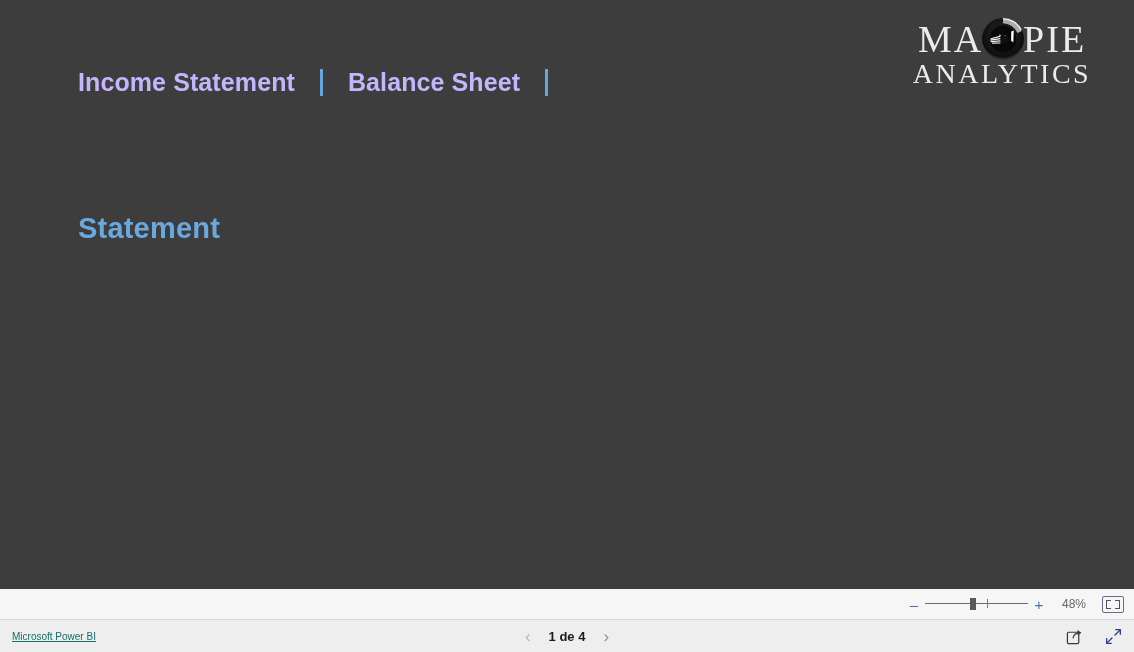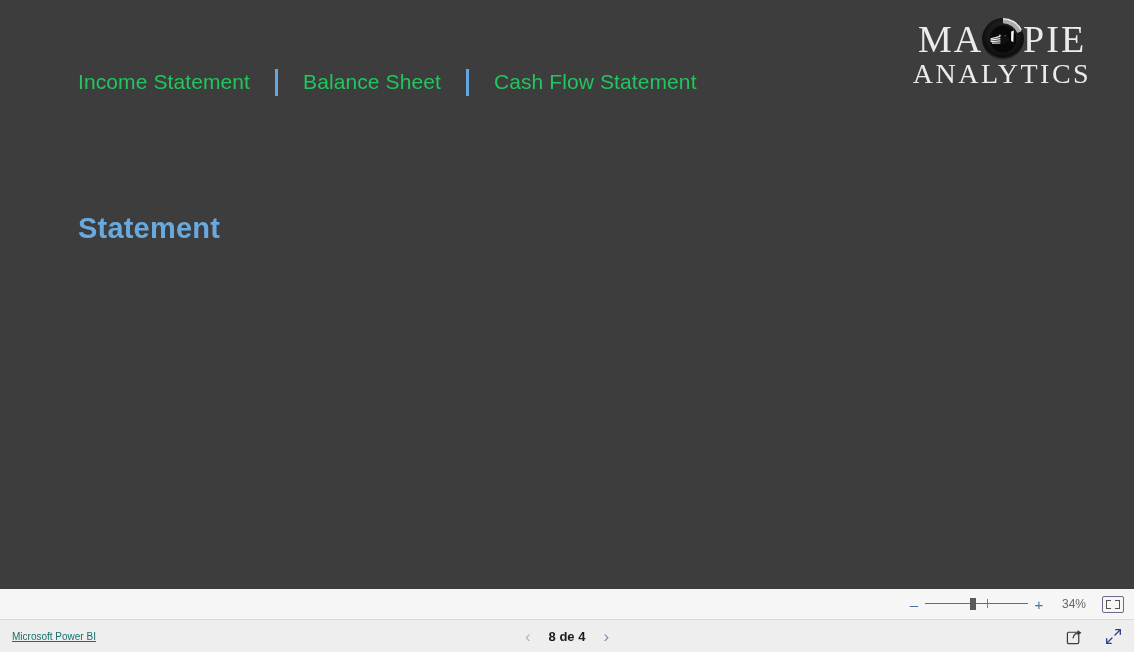--- a/index.html
+++ b/index.html
@@ -33,26 +33,26 @@
   
   .nav {
     position: absolute;
     left: 78px;
     top: 62px;
     display: flex;
     align-items: center;
     height: 40px;
   }
   .nav-link {
-    font-size: 21px;
-    color: #22c55e;
+    font-size: 25px;
+    color: #c4b5fd;
     letter-spacing: 0.1px;
     white-space: nowrap;
     cursor: pointer;
-    font-weight: 400;
+    font-weight: 700;
   }
   .nav-sep {
     width: 3px;
     height: 27px;
     background: #64a6e0;
     margin: 0 25px;
     flex: 0 0 auto;
   }
 
   
@@ -247,21 +247,20 @@
 
 <div id="app">
 
   <div class="canvas">
 
     <div class="nav">
       <span class="nav-link">Income Statement</span>
       <span class="nav-sep"></span>
       <span class="nav-link">Balance Sheet</span>
       <span class="nav-sep"></span>
-      <span class="nav-link">Cash Flow Statement</span>
     </div>
 
     <div class="logo">
       <div class="logo-row1">
         <span>MA</span>
         <span class="logo-mark">
           <svg width="46" height="46" viewBox="0 0 46 46" aria-hidden="true">
             <defs>
               <radialGradient id="gRing" cx="50%" cy="42%" r="58%">
                 <stop offset="55%" stop-color="#1b1b1b"></stop>
@@ -295,35 +294,35 @@
   </div>
 
   <div class="zoombar">
     <div class="zoom-minus">–</div>
     <div class="slider">
       <div class="slider-track"></div>
       <div class="slider-handle"></div>
       <div class="slider-tick"></div>
     </div>
     <div class="zoom-plus">+</div>
-    <div class="zoom-pct">34%</div>
+    <div class="zoom-pct">48%</div>
     <div class="fitpage">
       <span class="c1"></span>
         <span class="c2"></span>
         <span class="c3"></span>
         <span class="c4"></span>
     </div>
   </div>
 
   <div class="statusbar">
     <span class="brand-link">Microsoft Power BI</span>
 
     <div class="pager">
       <span class="chev chev-prev">‹</span>
-      <span class="pager-label">8 de 4</span>
+      <span class="pager-label">1 de 4</span>
       <span class="chev chev-next">›</span>
     </div>
 
     <div class="status-right">
       <svg class="sb-icon" viewBox="0 0 18 18">
         <rect x="1.5" y="4.5" width="12" height="12" rx="1.3" fill="none" stroke="#3b3b3b" stroke-width="1.3"></rect>
         <path d="M7.5 10.5 C8.4 6.6 11.6 5.2 14.6 5.0" fill="none" stroke="#3b3b3b" stroke-width="1.3" stroke-linecap="round"></path>
         <path d="M12.2 2.2 L16.4 5.0 L12.2 7.8 Z" fill="#3b3b3b"></path>
       </svg>
       <svg class="sb-icon" viewBox="0 0 18 18">

